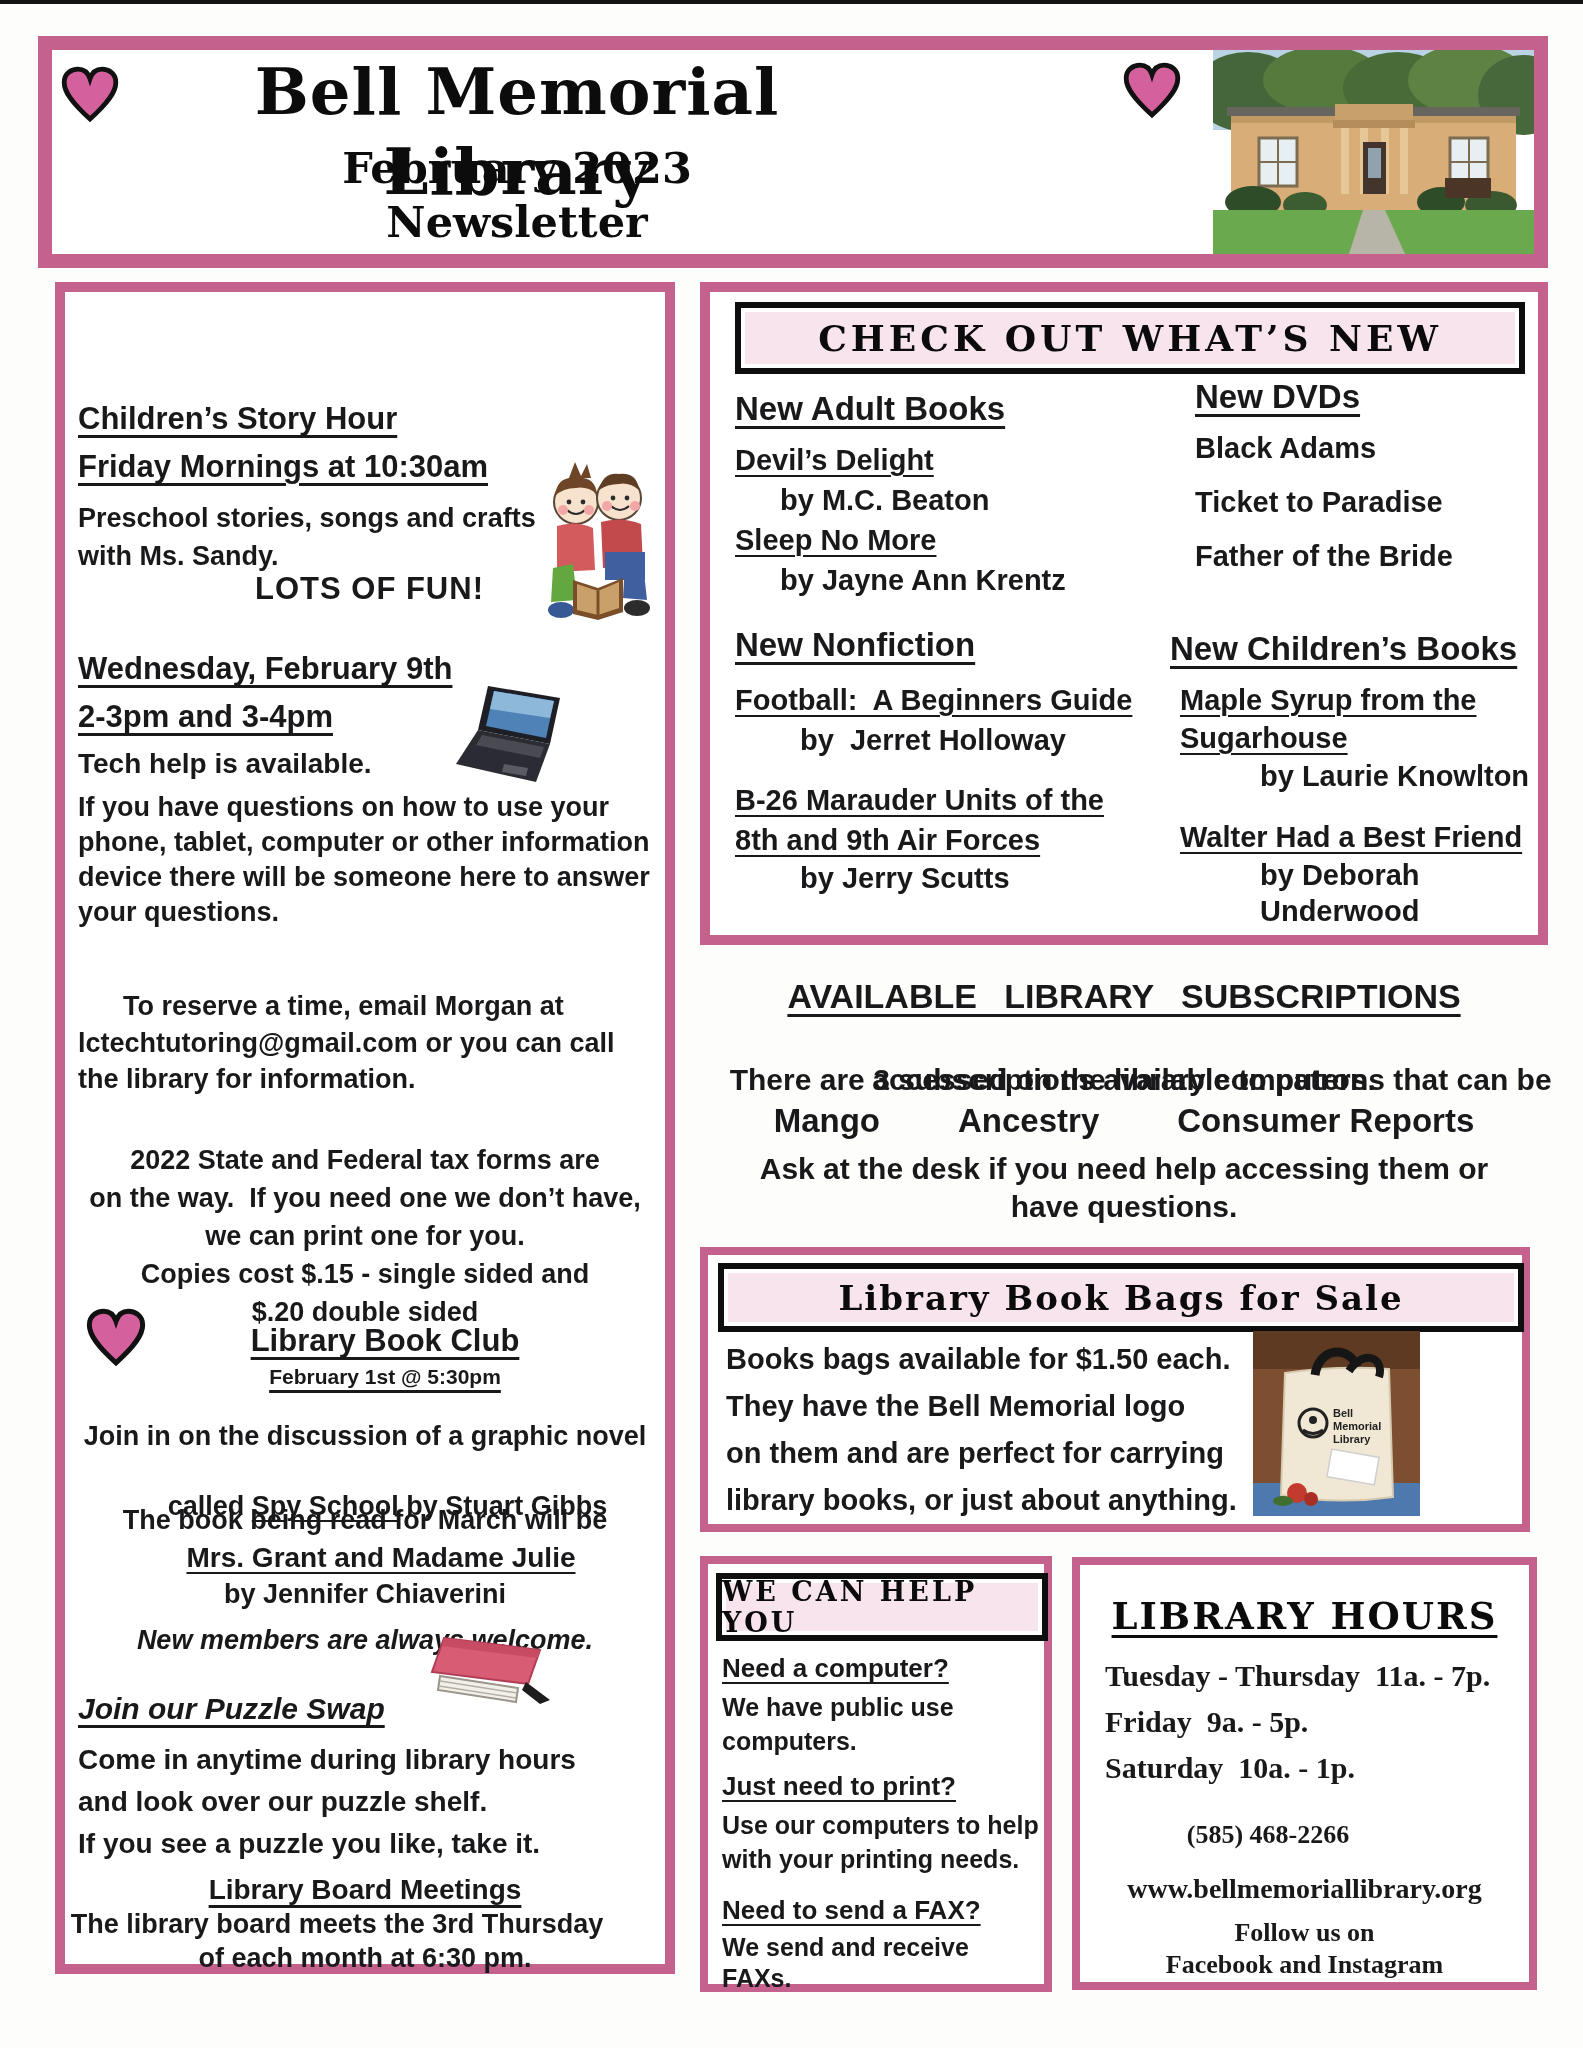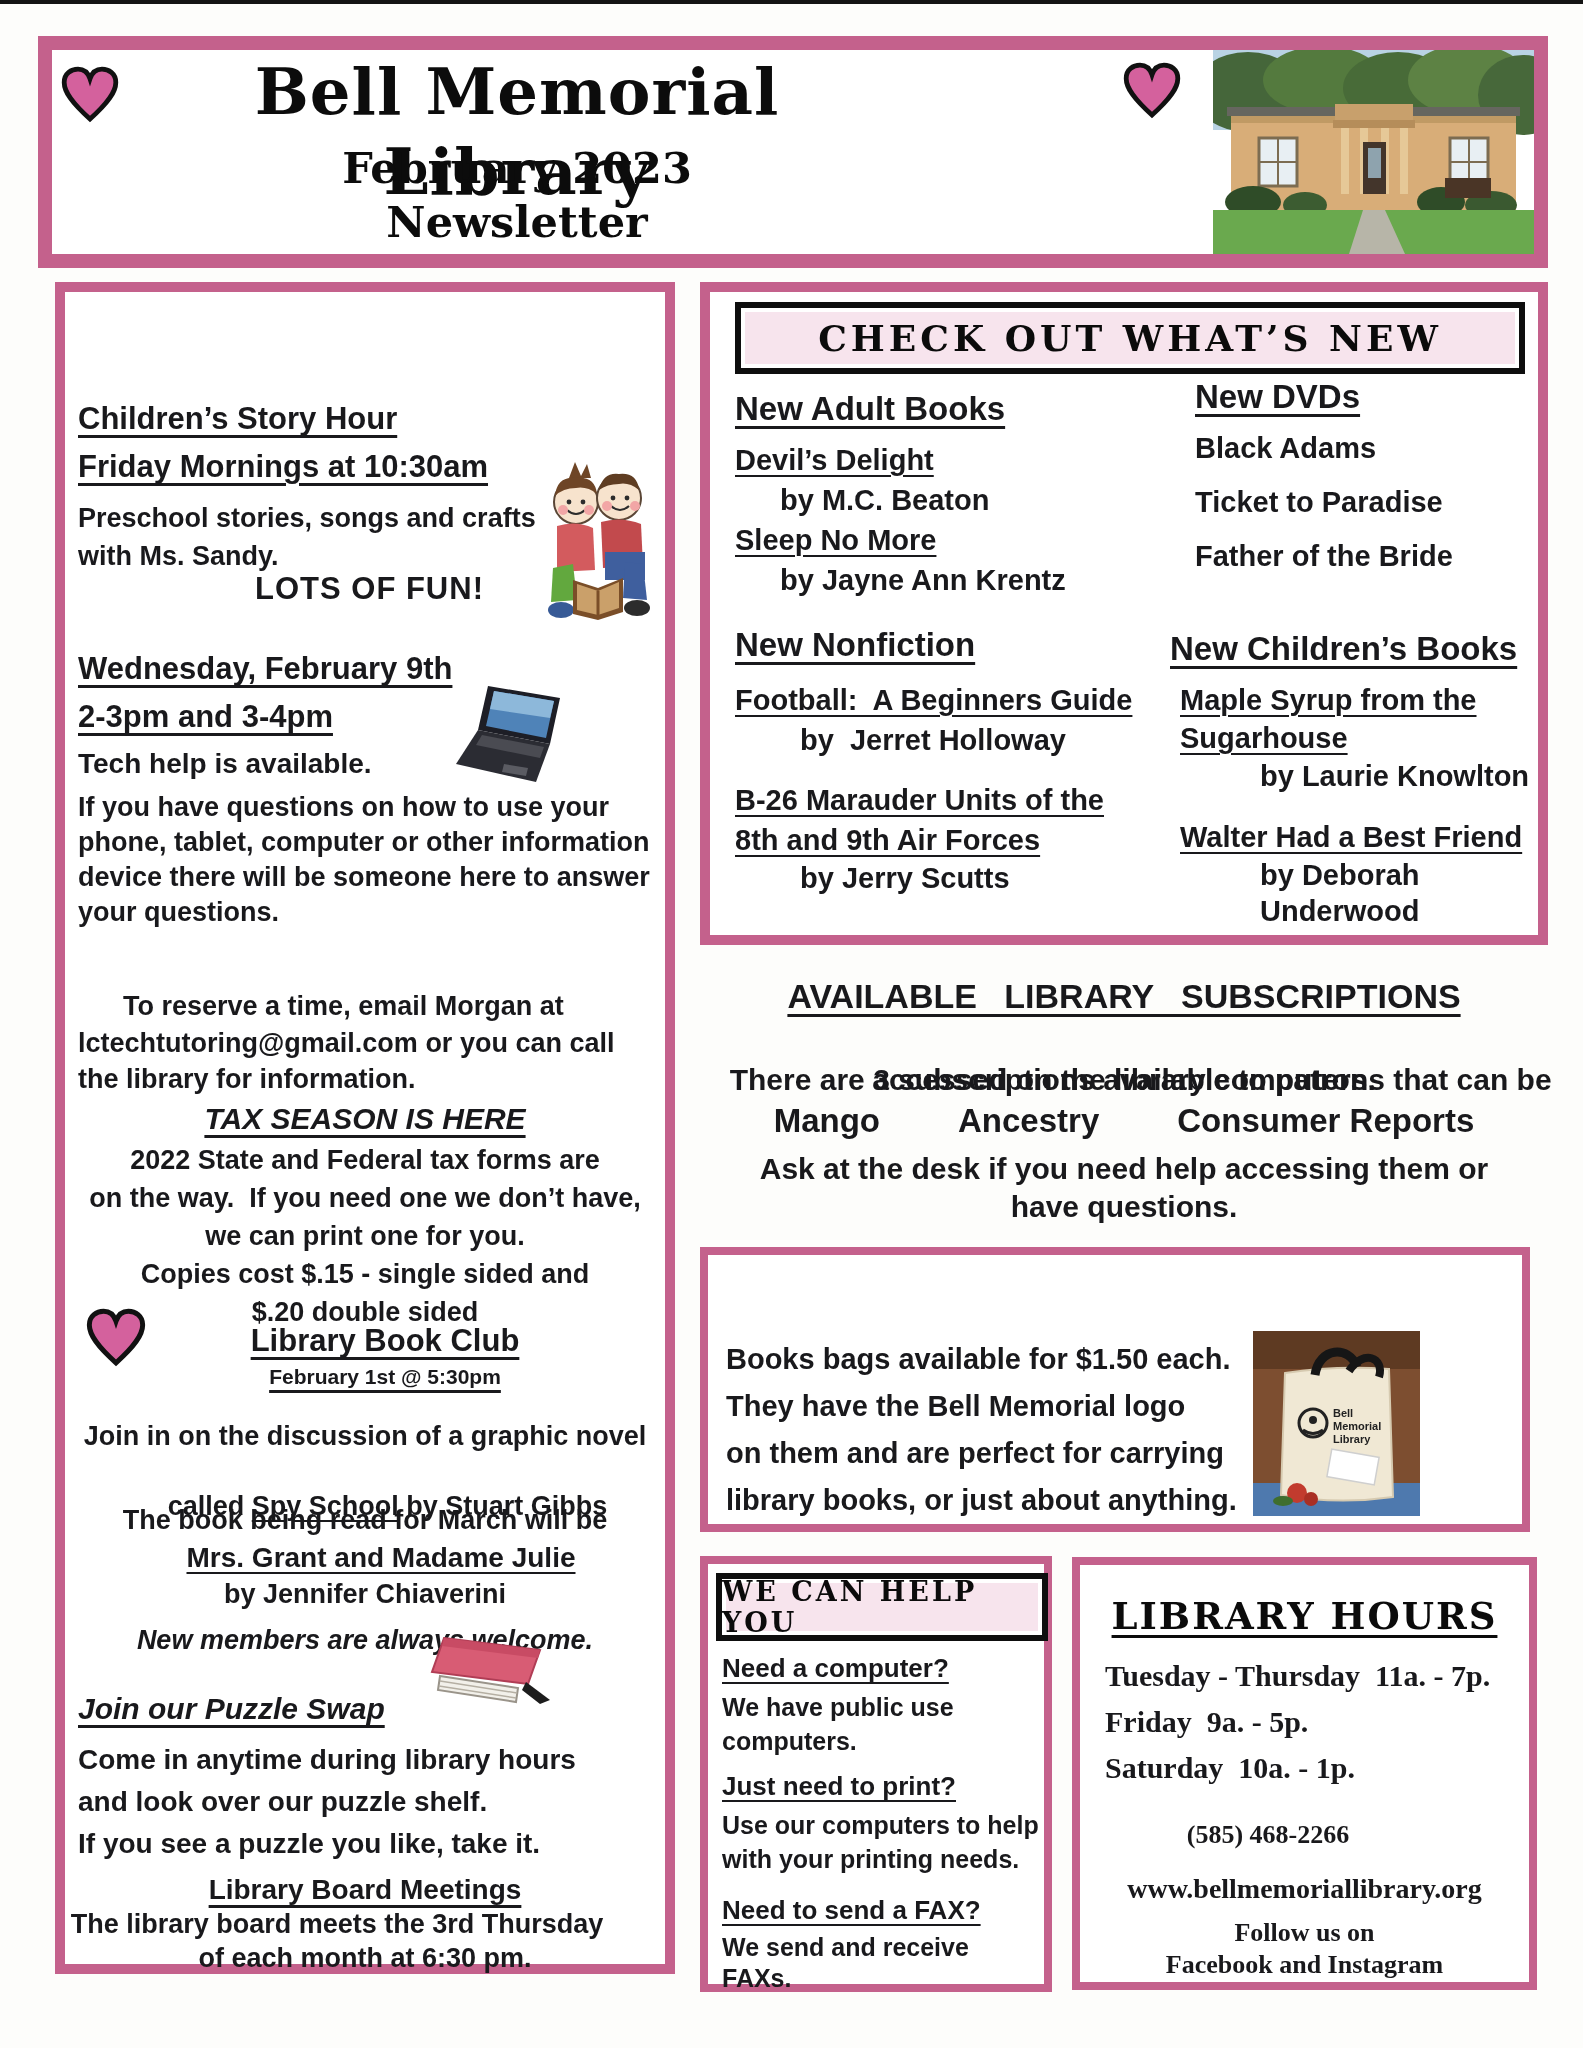--- a/index.html
+++ b/index.html
@@ -142,21 +142,20 @@
     </div>
 
     <div class="t b u" style="left:13px;top:406px;font-size:31px;">2-3pm and 3-4pm</div>
     <div class="t sb" style="left:13px;top:454px;font-size:28px;">Tech help is available.</div>
     <div class="t sb" style="left:13px;top:498px;width:588px;font-size:27px;line-height:1.3;">If you have questions on how to use your phone, tablet, computer or other information device there will be someone here to answer your questions.</div>
 
     <div class="t sb" style="left:13px;top:660px;width:562px;font-size:27px;line-height:1.35;">
       <span>To reserve a time, email Morgan at </span><span class="b">lctechtutoring@gmail.com</span><span> or you can call the library for information.</span>
     </div>
 
-    <div class="t b i u c" style="left:0;top:808px;width:600px;font-size:30px;">TAX SEASON IS HERE</div>
     <div class="t sb c" style="left:0;top:852px;width:600px;font-size:27px;">2022 State and Federal tax forms are</div>
     <div class="t sb c" style="left:0;top:890px;width:600px;font-size:27px;">on the way.  If you need one we don’t have,</div>
     <div class="t sb c" style="left:0;top:928px;width:600px;font-size:27px;">we can print one for you.</div>
     <div class="t sb c" style="left:0;top:966px;width:600px;font-size:27px;">Copies cost $.15 - single sided and</div>
     <div class="t sb c" style="left:0;top:1004px;width:600px;font-size:27px;">$.20 double sided</div>
 
     <div class="abs" style="left:20px;top:1013px;width:62px;height:66px;">
       <svg viewBox="0 0 100 100" width="62" height="66">
         <path d="M50 90 C20 63 7 45 7 29 C7 14 19 7 30 7 C41 7 47 14 50 23 C53 14 59 7 70 7 C81 7 93 14 93 29 C93 45 80 63 50 90 Z" fill="#d4619d" stroke="#111" stroke-width="8"></path>
       </svg>
@@ -232,20 +231,21 @@
   <div class="t sb c" style="left:700px;top:1061px;width:848px;font-size:30px;">accessed on the library computers.</div>
   <div class="abs" style="left:700px;top:1102px;width:848px;display:flex;justify-content:center;gap:78px;font-size:33px;font-weight:700;">
     <span>Mango</span>
     <span>Ancestry</span>
     <span>Consumer Reports</span>
   </div>
   <div class="t sb c" style="left:700px;top:1150px;width:848px;font-size:30px;">Ask at the desk if you need help accessing them or</div>
   <div class="t sb c" style="left:700px;top:1188px;width:848px;font-size:30px;">have questions.</div>
 
   <div class="abs" style="left:700px;top:1247px;width:830px;height:285px;border:8px solid var(--pink);background:#fff;box-sizing:border-box;">
+    <div class="bar stencil" style="left:10px;top:8px;width:794px;height:57px;font-size:34px;letter-spacing:2px;">Library Book Bags for Sale</div>
 
     <div class="t sb" style="left:18px;top:86px;font-size:29px;">Books bags available for $1.50 each.</div>
     <div class="t sb" style="left:18px;top:133px;font-size:29px;">They have the Bell Memorial logo</div>
     <div class="t sb" style="left:18px;top:180px;font-size:29px;">on them and are perfect for carrying</div>
     <div class="t sb" style="left:18px;top:227px;font-size:29px;">library books, or just about anything.</div>
 
     <div class="abs" style="left:545px;top:76px;width:167px;height:185px;border-radius:31px;">
       <svg viewBox="0 0 167 185" width="167" height="185">
         <rect x="0" y="0" width="167" height="185" fill="#7d4e30"></rect>
         <rect x="0" y="0" width="167" height="38" fill="#5e3a22"></rect>

